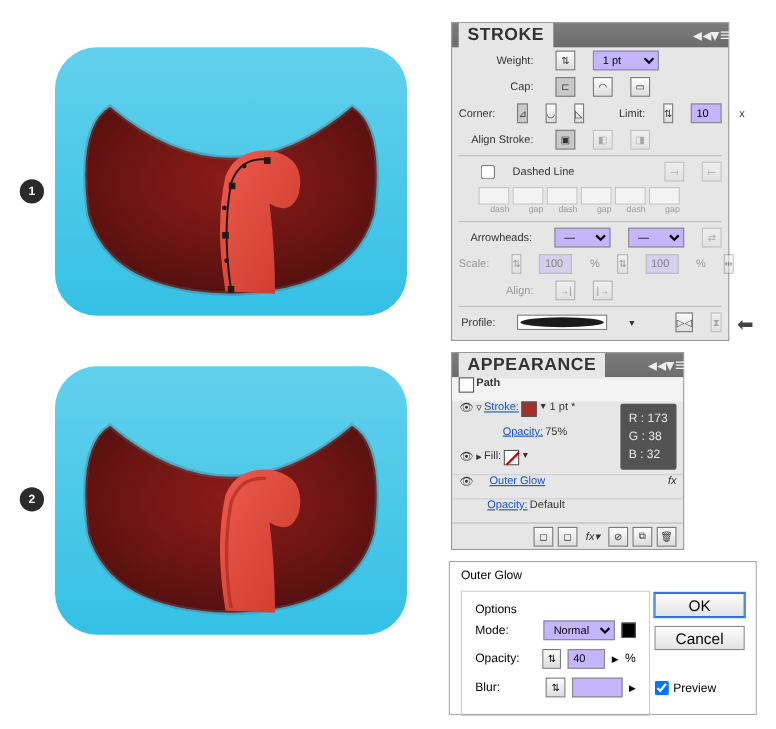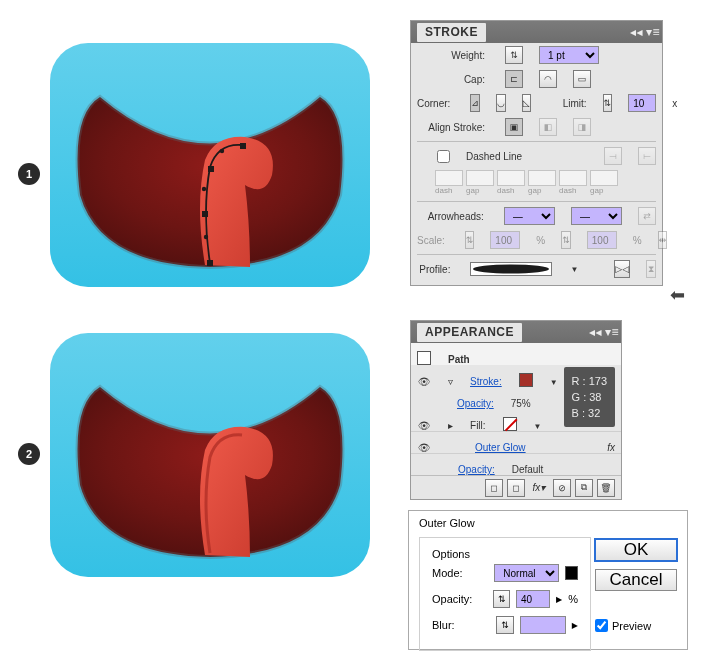--- a/index.html
+++ b/index.html
@@ -8,60 +8,60 @@
   
   .step { position: absolute; width: 22px; height: 22px; border-radius: 50%; background: #2b2b2b; color: #fff; font-size: 11px; display: flex; align-items: center; justify-content: center; font-weight: 600; }
 
   
   .canvas-wrap { position: absolute; }
   .canvas1 { left: 50px; top: 35px; }
   .canvas2 { left: 50px; top: 325px; }
 
   
   .panel { position: absolute; background: #e6e6e6; border: 1px solid #9a9a9a; font-size: 10px; color: #333; }
-  .panel-header { height: 22px; background: linear-gradient(#7b7b7b,#6d6d6d); display: flex; align-items: center; justify-content: space-between; padding: 0 6px; color: #eee; font-size: 12px; letter-spacing: .5px; }
+  .panel-header { height: 22px; background: linear-gradient(#7b7b7b,#6d6d6d); display: flex; align-items: center; justify-content: space-between; padding: 0 6px; color: #eee; font-size: 16px; letter-spacing: .5px; }
   .tab { background: #e6e6e6; color: #333; padding: 2px 8px 3px; border-radius: 1px; font-weight: bold; display: inline-block; }
   .panel-header .right-icons { display: flex; gap: 6px; }
   .right-icons span { width: 10px; text-align: center; cursor: default; }
 
   
   .row { display: flex; align-items: center; height: 24px; padding: 0 6px; gap: 16px; }
   .lbl { text-align: right; width: 72px; padding-right: 4px; color: #333; }
   .field { background: #c4b5fd; border: 1px solid #888; height: 18px; padding: 0 4px; display: inline-flex; align-items: center; }
   select.field, input.field { font-size: 10px; }
   .mini { width: 18px; height: 18px; border: 1px solid #7a7a7a; background: linear-gradient(#fdfdfd,#dcdcdc); display: inline-flex; align-items: center; justify-content: center; font-size: 9px; cursor: pointer; }
   .mini.active { background: #c9c9c9; }
   .mini.dis { opacity: .35; }
   .sep { height: 1px; background: #bdbdbd; margin: 2px 6px; }
 
   .dash-row { display: flex; gap: 3px; padding: 2px 6px 4px 24px; }
-  .dash-cell { width:28px; text-align:left; }
+  .dash-cell { width:28px; text-align:right; }
   .dash-cell .box { height:16px; background:#f3f3f3; border:1px solid #c4c4c4; }
   .dash-cell .t   { font-size:8px; color:#999; }
 
   
   .profile-sw { width: 86px; height: 14px; background: #fff; border: 1px solid #7a7a7a; display: inline-flex; align-items: center; justify-content: center; }
   .profile-sw svg { display:block; }
 
   
-  .appear-row { display: flex; align-items: flex-end; height: 22px; padding: 0 6px; gap: 17px; }
+  .appear-row { display: flex; align-items: flex-start; height: 22px; padding: 0 6px; gap: 2px; }
   .eye { width:14px; text-align:center; color:#333; }
   .swatch { width:14px; height:14px; border:1px solid #555; display:inline-block; }
   .link { color:#1351c4; text-decoration: underline; cursor:pointer; }
   .rgb-tip { position:absolute; right:6px; top:46px; background:#535353; color:#e9e9e9; padding:6px 8px; font-size:11px; line-height:16px; border-radius:2px; }
   .ap-foot { height:24px; border-top:1px solid #bdbdbd; display:flex; align-items:center; justify-content:flex-end; gap:4px; padding:0 6px; }
 
   
   .dialog { position:absolute; background:#fff; border:1px solid #aaa; font-size:11px; }
   .dlg-title { padding:6px 10px 2px; }
   .opts { margin:6px 10px 10px; border:1px solid #cfcfcf; padding:10px 12px 12px; position:relative; }
   .dlg-row { display:flex; align-items:center; height:26px; gap:6px; }
   .dlg-lbl { width:60px; }
   .dlg-side { position:absolute; right:10px; top:28px; width:82px; display:flex; flex-direction:column; gap:8px; }
-  .btn { height:22px; border:1px solid #8a8a8a; background:linear-gradient(#fdfdfd,#e3e3e3); font-size:17px; cursor:pointer; }
+  .btn { height:22px; border:1px solid #8a8a8a; background:linear-gradient(#fdfdfd,#e3e3e3); font-size:14px; cursor:pointer; }
   .btn.primary { border:1px solid #2a6fd6; outline:1px solid #2a6fd6; }
   .chk { display:flex; align-items:center; gap:4px; }
 
   
   .arrow { position:absolute; font-size:18px; color:#444; }
 </style>
 </head>
 <body>
 
 <div class="step" style="left:18px; top:163px;">1</div>
@@ -215,20 +215,25 @@
     <span class="lbl">Scale:</span>
     <span class="mini">⇅</span>
     <input class="field" style="width: 30px;" value="100">
     <span>%</span>
     <span class="mini">⇅</span>
     <input class="field" style="width: 30px;" value="100">
     <span>%</span>
     <span class="mini">⇹</span>
   </div>
 
+  <div class="row" style="opacity:.45">
+    <span class="lbl">Align:</span>
+    <span class="mini">→|</span>
+    <span class="mini">|→</span>
+  </div>
 
   <div class="sep"></div>
 
   <div class="row">
     <span class="lbl">Profile:</span>
     <span class="profile-sw">
       <svg width="80" height="10">
           <ellipse cx="40" cy="5" rx="38" ry="4.5" fill="#1b1b1b"></ellipse>
         </svg>
     </span>

